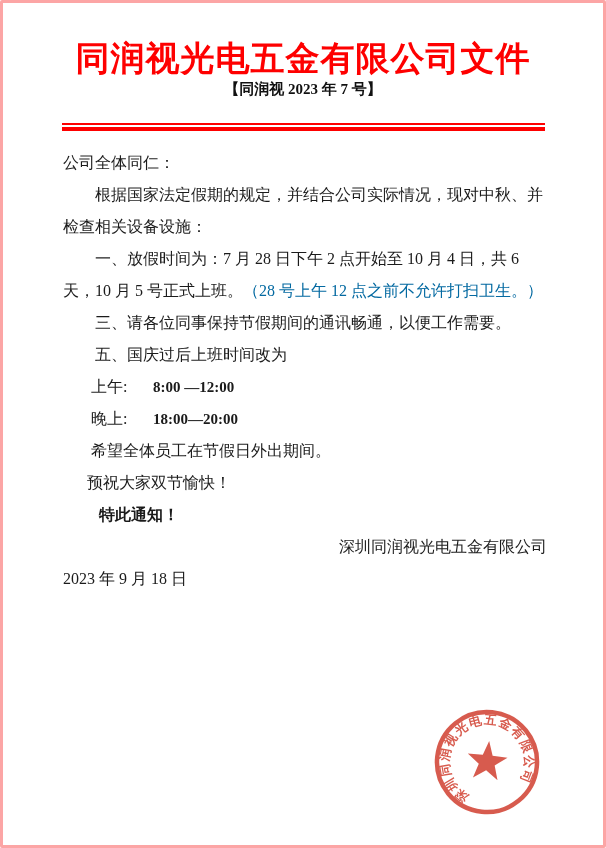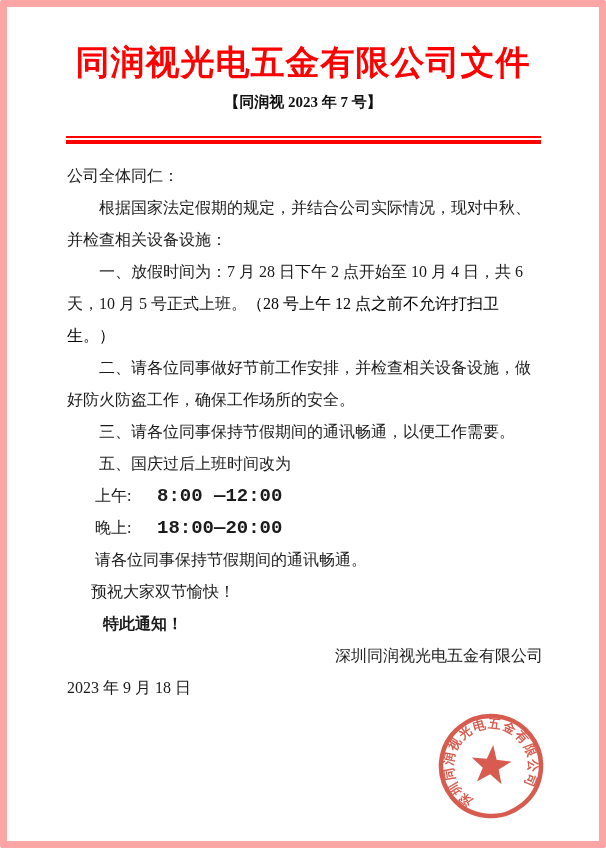--- a/index.html
+++ b/index.html
@@ -1,37 +1,36 @@
 <!DOCTYPE html>
 <html><head>
 <meta charset="utf-8">
 <style>
   html,body{margin:0;padding:0;background:#ffffff;}
   .page{
     position:relative;
     width:606px;height:848px;
     box-sizing:border-box;
     background:#ffffff;
-    border:7px solid #fca5a5;
+    border:3px solid #fca5a5;
     border-radius:2px;
     overflow:hidden;
     font-family:"Liberation Serif","DejaVu Serif",serif;
     color:#1b1b1b;
   }
   .header-title{
     margin:36px 0 0 0;
     text-align:center;
     font-size:34px;
     line-height:1.2;
     font-weight:bold;
     color:#fe0000;
     letter-spacing:1px;
   }
   .doc-number{
-    margin-top:9px;
     text-align:center;
     font-size:15px;
     font-weight:bold;
     color:#111111;
   }
   .divider{margin:24px 58px 0 59px;}
   .divider-thin{height:2px;background:#fe0000;}
   .divider-gap{height:2px;background:transparent;}
   .divider-thick{height:4px;background:#fe0000;}
   .notice-title{
@@ -42,27 +41,27 @@
     font-weight:bold;
     color:#111111;
   }
   .body-text{
     margin:16px 56px 0 60px;
     font-size:16px;
     line-height:32px;
   }
   .body-text p{margin:0;}
   .indent{text-indent:32px;}
-  .red-note{color:#000000;}
+  .red-note{color:#0369a1;}
   .sched{padding-left:28px;}
   .sched-label{display:inline-block;min-width:62px;}
   .sched-time{
-    font-family:Liberation Mono, monospace;
+    font-family:Liberation Serif, serif;
     font-weight:bold;
-    font-size:19px;
+    font-size:15px;
     margin-top:20px;
   }
   .overtime{padding-left:28px;}
   .wish{padding-left:24px;margin-top:6px;}
   .closing{padding-left:36px;font-weight:bold;}
   .sig-company{text-align:right;}
   .sig-date{text-align:left;padding-right:4px;}
   .stamp{
     position:absolute;
     left:424px;top:699px;
@@ -85,28 +84,27 @@
     <div class="divider-thin"></div>
     <div class="divider-gap"></div>
     <div class="divider-thick"></div>
   </div>
 
 
   <div class="body-text">
     <p>公司全体同仁：</p>
     <p class="indent">根据国家法定假期的规定，并结合公司实际情况，现对中秋、并检查相关设备设施：</p>
     <p class="indent"><span>一、放假时间为：7 月 28 日下午 2 点开始至 10 月 4 日，共 6 天，10 月 5 号正式上班。</span><span class="red-note">（28 号上午 12 点之前不允许打扫卫生。）</span></p>
-    <p class="indent">二、请各位同事做好节前工作安排，并检查相关设备设施，做好防火防盗工作，确保工作场所的安全。</p>
     <p class="indent">三、请各位同事保持节假期间的通讯畅通，以便工作需要。</p>
     <p class="indent">五、国庆过后上班时间改为</p>
 
     <p class="sched"><span class="sched-label">上午:</span><span class="sched-time">8:00 —12:00</span></p>
     <p class="sched"><span class="sched-label">晚上:</span><span class="sched-time">18:00—20:00</span></p>
 
-    <p class="overtime">请各位同事保持节假期间的通讯畅通。</p>
+    <p class="overtime">希望全体员工在节假日外出期间。</p>
     <p class="wish">预祝大家双节愉快！</p>
     <p class="closing">特此通知！</p>
     <p class="sig-company">深圳同润视光电五金有限公司</p>
     <p class="sig-date">2023 年 9 月 18 日</p>
   </div>
 
   <svg class="stamp" viewBox="0 0 120 120" xmlns="http://www.w3.org/2000/svg" aria-hidden="true">
     <g transform="rotate(6 60 60)">
       <circle cx="60" cy="60" r="50" fill="none" stroke="#cf3727" stroke-width="4.5"></circle>
       <polygon fill="#cf3727" points="60,39 64.94,53.2 79.97,53.51 67.99,62.6 72.34,76.99 60,68.4 47.66,76.99 52.01,62.6 40.03,53.51 55.06,53.2"></polygon>

